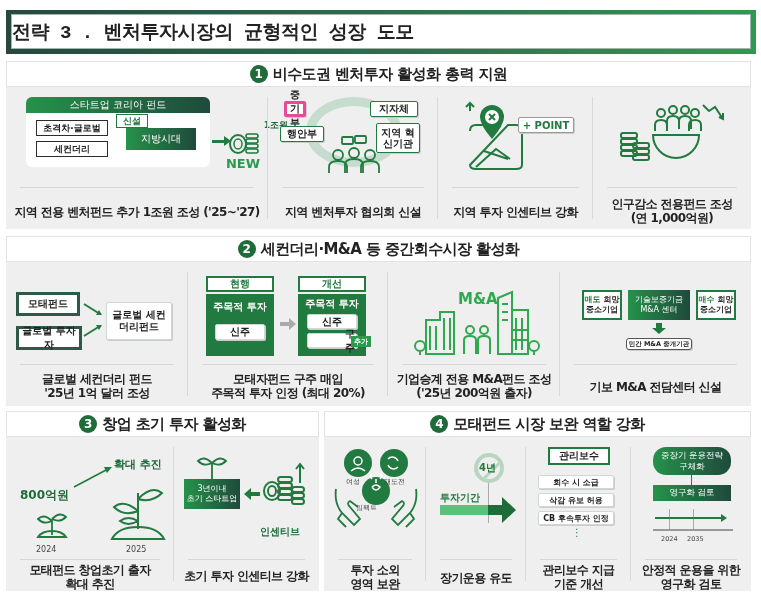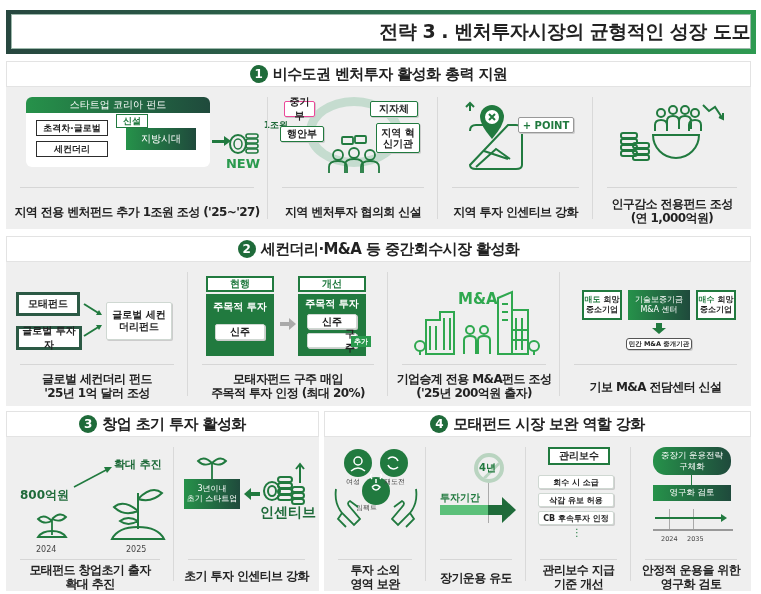--- a/index.html
+++ b/index.html
@@ -1,21 +1,21 @@
 <!DOCTYPE html>
 <html><head>
 <meta charset="utf-8">
 <style>
   * { box-sizing: border-box; margin: 0; padding: 0; }
   body { width: 761px; height: 594px; background: #ffffff; font-family: "DejaVu Sans", "Liberation Sans", sans-serif; color: #222; position: relative; overflow: hidden; }
   .abs { position: absolute; }
 
   
   .title-outer { left: 6px; top: 10px; width: 750px; height: 44px; background: linear-gradient(90deg, #27473f 0%, #2c6d4e 50%, #2e9a51 100%); }
-  .title-inner { position: absolute; left: 5px; top: 4px; right: 5px; bottom: 5px; background: #fff; border: 1px solid #9db9ac; display: flex; align-items: center; justify-content: flex-end; }
+  .title-inner { position: absolute; left: 5px; top: 4px; right: 5px; bottom: 5px; background: #fff; border: 1px solid #9db9ac; display: flex; align-items: center; justify-content: flex-start; font-family: Liberation Mono, monospace; }
   .title-inner span { font-size: 19px; font-weight: bold; color: #222; letter-spacing: -0.5px; }
 
   
   .section { background: #efefef; }
   .sec-head { position: absolute; left: 0; right: 0; top: 0; height: 26px; background: #fff; border: 1px solid #e3e3e3; display: flex; align-items: center; justify-content: center; gap: 5px; }
   .num { width: 18px; height: 18px; border-radius: 50%; background: #1f6b3a; color: #fff; font-size: 12px; font-weight: bold; display: inline-flex; align-items: center; justify-content: center; }
   .sec-title { font-size: 15px; font-weight: bold; color: #222; letter-spacing: -0.6px; }
 
   .cell { position: absolute; top: 26px; bottom: 0; }
   .cell .divider-v { position: absolute; right: 0; top: 10px; bottom: 10px; width: 1px; background: #d9d9d9; }
@@ -68,21 +68,21 @@
       </g>
     </svg>
     <div class="abs" style="left:212px; top:69px; width:50px; text-align:center; font-size:13px; font-weight:bold; color:#2a9a4e;">NEW</div>
     <div class="divider-h" style="top:100px;"></div>
     <div class="caption" style="top:118px;">지역 전용 벤처펀드 추가 1조원 조성 ('25~'27)</div>
     <div class="divider-v"></div>
   </div>
 
   <div class="cell" style="left:262px; width:170px;">
     <div class="abs" style="left:38px; top:10px; width:96px; height:70px; border:9px solid #c5dccf; border-radius:50%;"></div>
-    <div class="abs pill small" style="left:16px; top:14px; width:31px; height:16px; border:1px solid #ec4899;">중기부</div>
+    <div class="abs pill small" style="left:16px; top:14px; width:22px; height:16px; border:3px solid #ec4899;">중기부</div>
     <div class="abs pill small" style="left:102px; top:14px; width:48px; height:16px; border:1px solid #217a3f;">지자체</div>
     <div class="abs pill small" style="left:12px; top:39px; width:44px; height:16px; border:1px solid #217a3f;">행안부</div>
     <div class="abs pill small" style="left:108px; top:36px; width:44px; height:30px; border:1px solid #217a3f; line-height:11px;">지역 혁신기관</div>
     <svg class="abs" style="left:58px; top:48px;" width="56" height="40" viewBox="0 0 56 40">
       <g fill="none" stroke="#217a3f" stroke-width="1.8">
         <rect x="16" y="2" width="11" height="7" rx="1"></rect>
           <rect x="29" y="1" width="11" height="7" rx="1"></rect>
         <circle cx="12" cy="20" r="5"></circle>
           <circle cx="28" cy="18" r="5"></circle>
           <circle cx="44" cy="20" r="5"></circle>
@@ -285,21 +285,21 @@
         <rect x="16" y="16" width="14" height="5" rx="2.5"></rect>
           <rect x="16" y="22" width="14" height="5" rx="2.5"></rect>
           <rect x="16" y="28" width="14" height="5" rx="2.5"></rect>
           <rect x="16" y="34" width="14" height="5" rx="2.5"></rect>
         <rect x="30" y="26" width="12" height="5" rx="2.5"></rect>
           <rect x="30" y="32" width="12" height="5" rx="2.5"></rect>
           <rect x="30" y="38" width="12" height="5" rx="2.5"></rect>
         <path d="M38 22 v-18 M34 8 l4-5 l4 5"></path>
       </g>
     </svg>
-    <div class="abs gtext" style="left:86px; top:67px; font-size:14px; color:#1f6b3a;">인센티브</div>
+    <div class="abs gtext" style="left:86px; top:88px; font-size:10px; color:#1f6b3a;">인센티브</div>
     <div class="divider-h" style="top:122px;"></div>
     <div class="caption" style="top:132px;">초기 투자 인센티브 강화</div>
   </div>
 </div>
 
 <div class="abs section" style="left:324px; top:411px; width:427px; height:180px;">
   <div class="sec-head">
     <span class="num">4</span>
     <span class="sec-title">모태펀드 시장 보완 역할 강화</span>
   </div>

